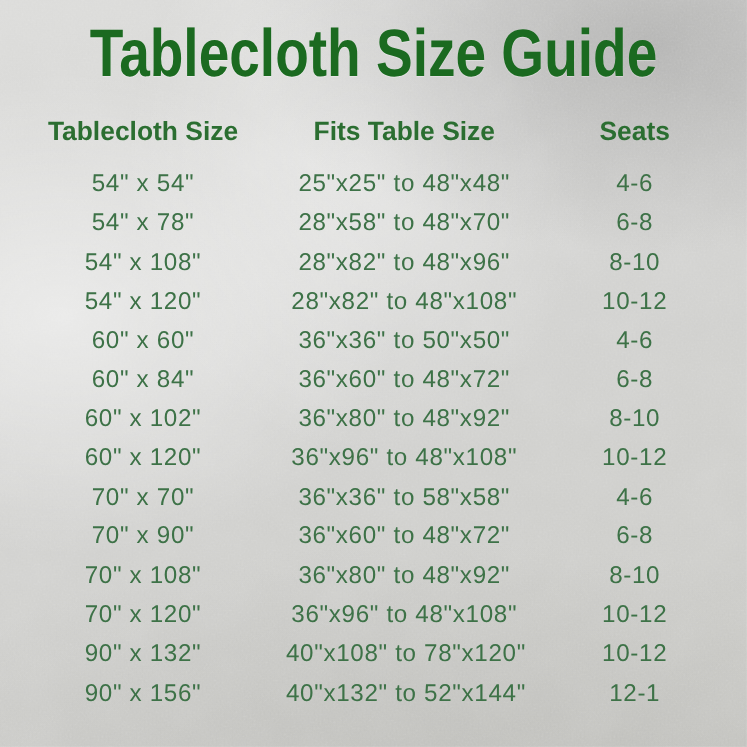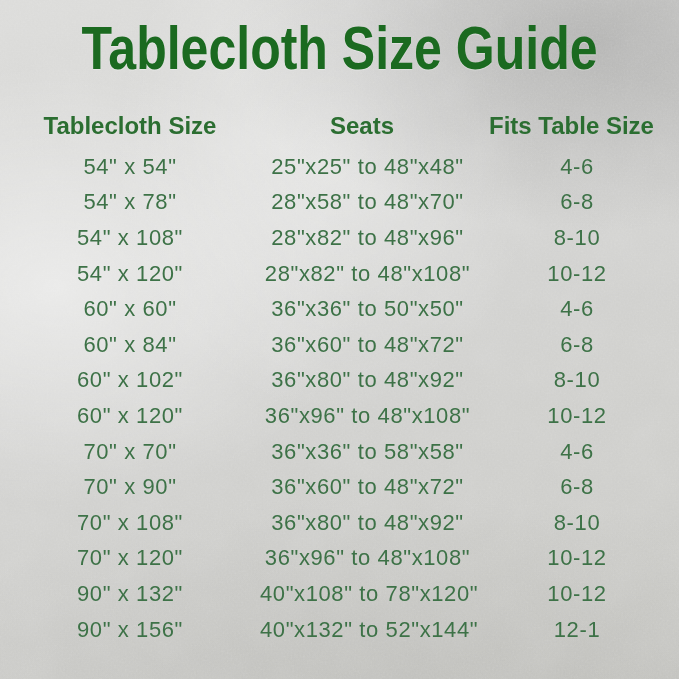--- a/index.html
+++ b/index.html
@@ -50,21 +50,21 @@
     color: var(--title-green, #1b6a20);
     text-shadow: 0 1px 1px rgba(255,255,255,0.35);
   }
   .thead {
     position: absolute;
     top: 100px;
     left: 0;
     width: 679px;
     height: 40px;
     display: flex;
-    align-items: flex-end;
+    align-items: center;
     font-size: 24px;
     font-weight: bold;
     color: var(--header-green, #2b6e31);
   }
   .tbody {
     position: absolute;
     top: 149px;
     left: 0;
     width: 679px;
   }
@@ -103,22 +103,22 @@
   <rect width="679" height="679" filter="url(#crinkle)"></rect>
   <rect width="679" height="679" filter="url(#grain)"></rect>
 </svg>
 
 <div class="guide">
 
   <h1 class="title">Tablecloth Size Guide</h1>
 
   <div class="thead">
     <div class="th col1">Tablecloth Size</div>
+    <div class="th col2">Fits Table Size</div>
     <div class="th col3">Seats</div>
-    <div class="th col2">Fits Table Size</div>
   </div>
 
   <div class="tbody">
     <div class="row">
       <div class="cell col1">54" x 54"</div>
       <div class="cell col2">25"x25" to 48"x48"</div>
       <div class="cell col3">4-6</div>
     </div>
 
     <div class="row">

